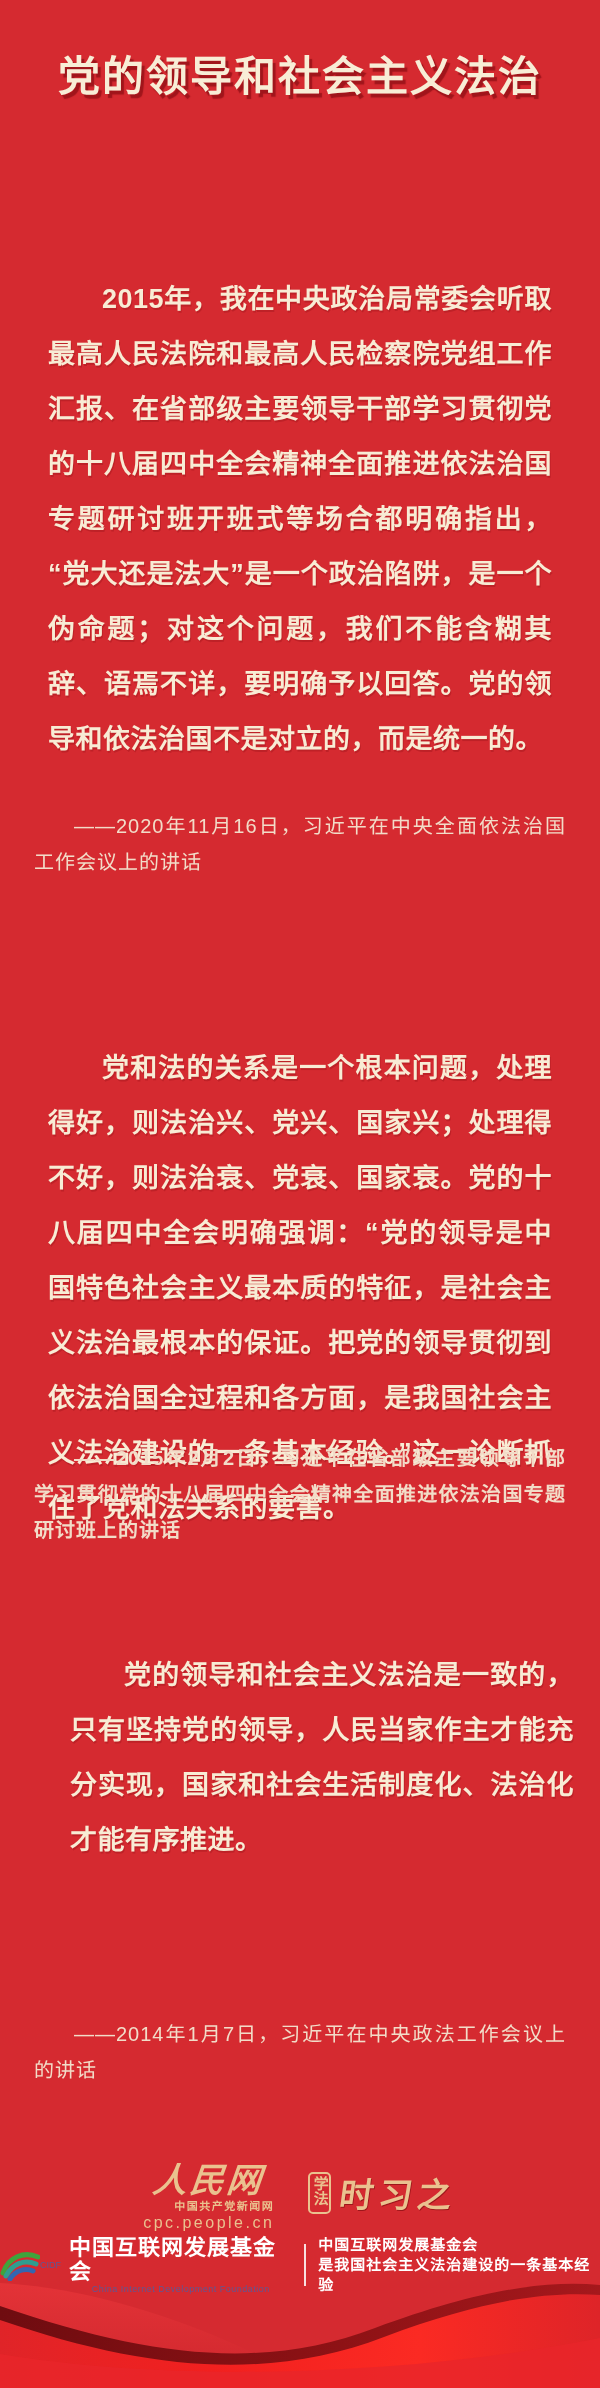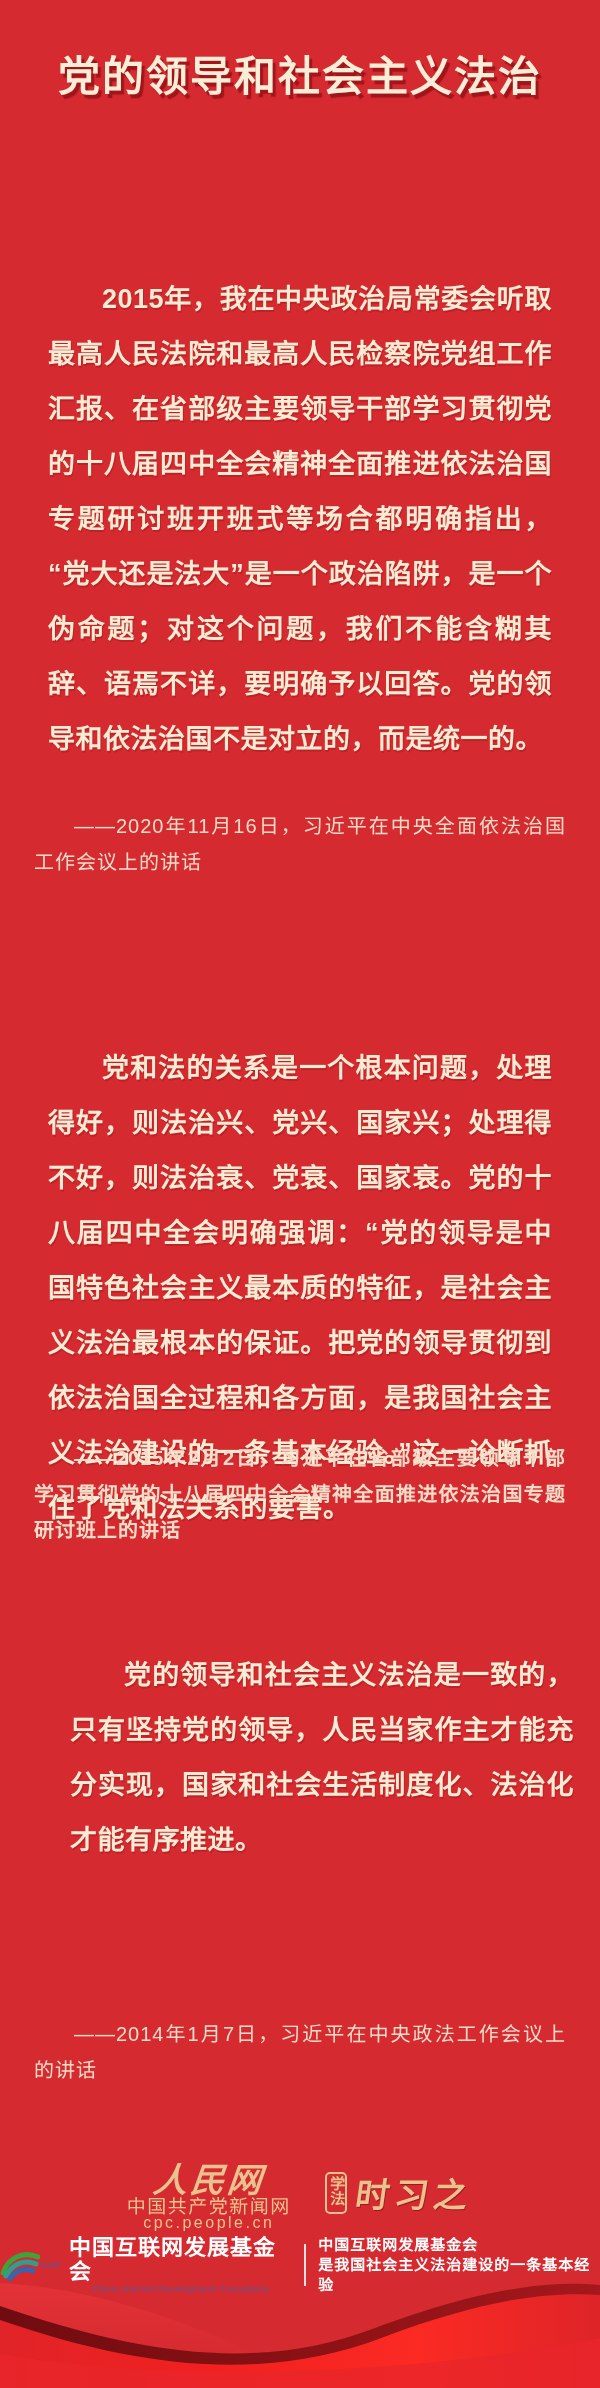--- a/index.html
+++ b/index.html
@@ -50,21 +50,21 @@
     position:absolute;top:-10px;left:0;width:100%;
     display:flex;justify-content:center;align-items:flex-start;gap:34px;
   }
   .people-logo{text-align:center;color:#eac28f;}
   .people-script{
     font-family:"DejaVu Serif","Liberation Serif",serif;
     font-style:italic;font-weight:bold;
     font-size:34px;line-height:36px;letter-spacing:3px;
     transform:skewX(-6deg);
   }
-  .people-sub{font-size:19px;font-weight:normal;letter-spacing:1.5px;line-height:17px;}
+  .people-sub{font-size:11px;font-weight:bold;letter-spacing:1.5px;line-height:17px;text-align:right;}
   .people-url{font-size:16px;letter-spacing:2.5px;line-height:15px;font-weight:normal;}
   .campaign{display:flex;align-items:center;gap:9px;margin-top:6px;}
   .law-badge{
     writing-mode:vertical-rl;text-orientation:upright;
     border:2px solid #eac28f;border-radius:5px;
     color:#eac28f;font-weight:bold;
     font-size:15px;line-height:1.1;
     padding:2px 1px;height:34px;
   }
   .campaign-title{

